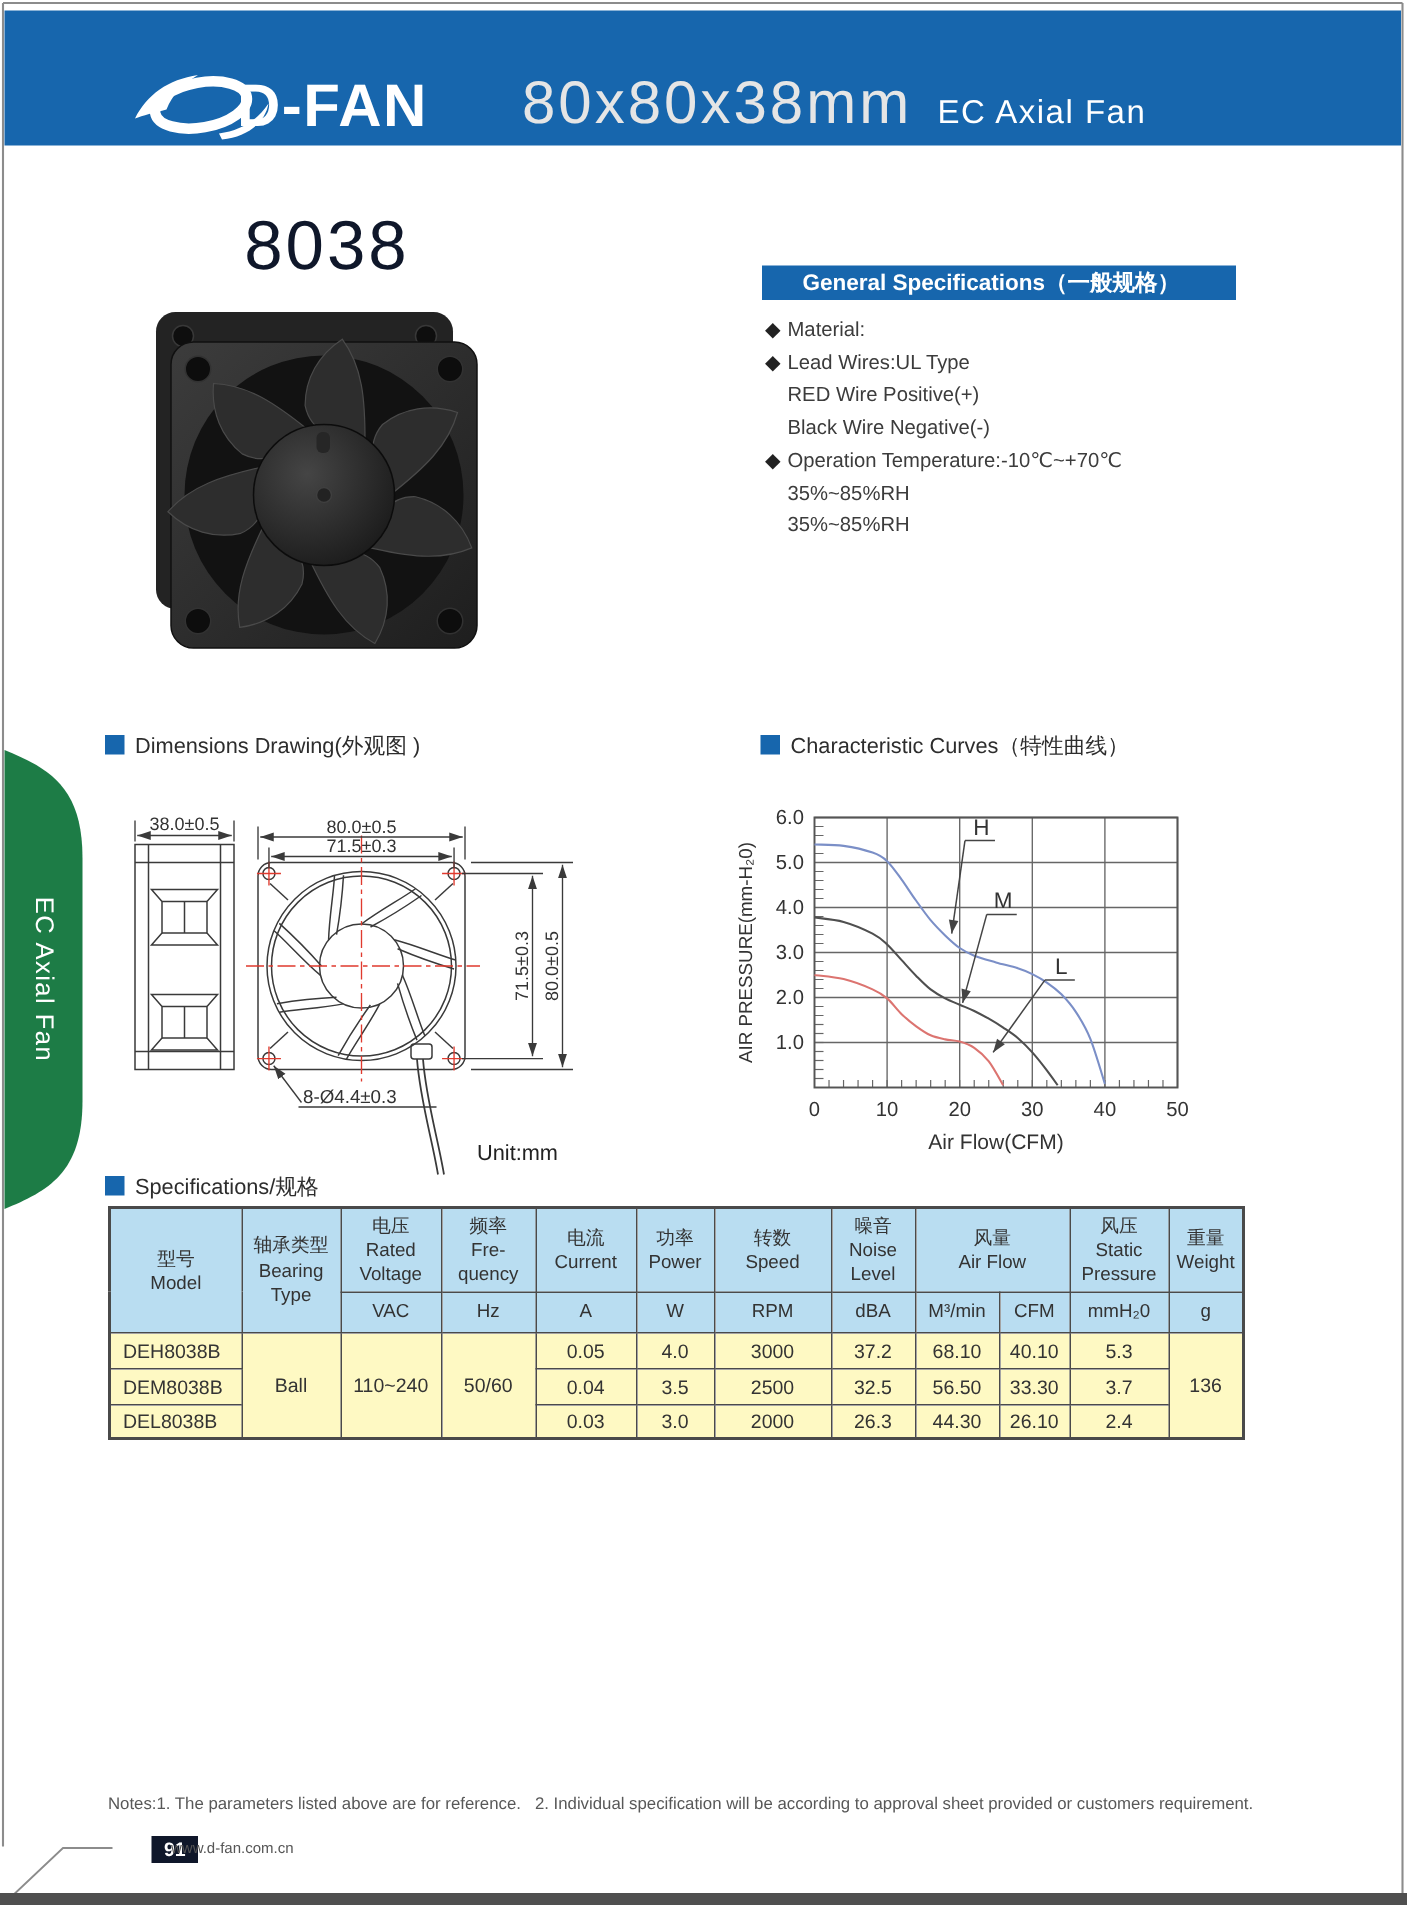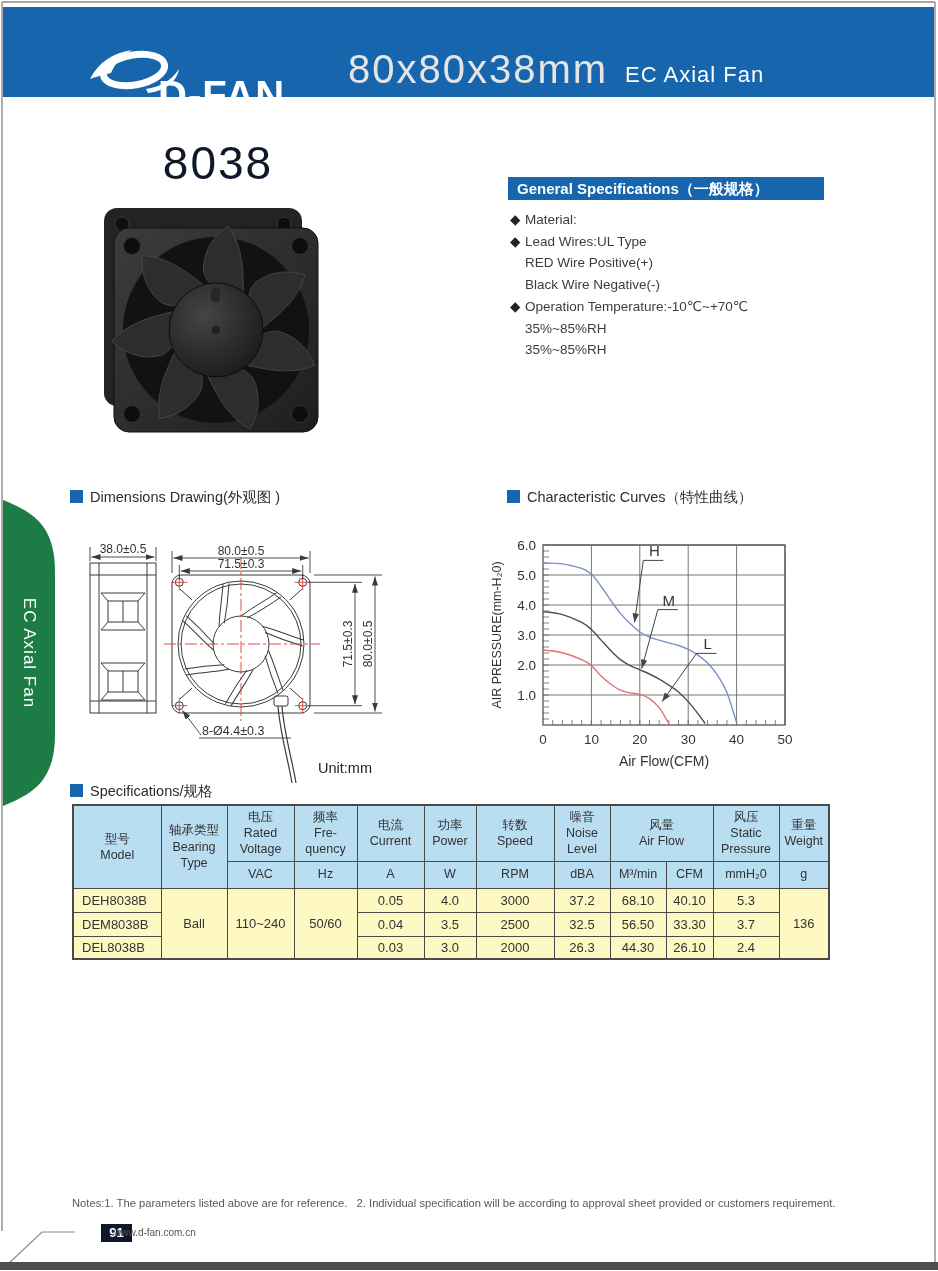--- a/index.html
+++ b/index.html
@@ -3,28 +3,28 @@
 <meta charset="utf-8">
 <style>
   html,body{margin:0;padding:0;}
   body{
     width:938px;height:1271px;position:relative;background:#ffffff;
     font-family:"Liberation Sans","DejaVu Sans",sans-serif;color:#3c3c3c;overflow:hidden;
   }
   .abs{position:absolute;}
   
   .banner{left:3px;top:7px;width:931px;height:90px;background:#1766ad;}
-  .brand{left:155px;top:42px;font-size:40px;font-weight:bold;color:#fff;letter-spacing:1px;margin-top:24px;}
+  .brand{left:155px;top:42px;font-size:40px;font-weight:bold;color:#fff;letter-spacing:1px;}
   .size{left:345px;top:40px;font-size:40px;color:#e5e5e5;letter-spacing:2px;}
   .ptype{left:622px;top:55px;font-size:22px;color:#fff;letter-spacing:1px;}
   
   .model-number{left:118px;top:136px;width:200px;text-align:center;font-size:46px;color:#0f172a;letter-spacing:2px;}
   
   .gs-title{left:508px;top:177px;width:316px;height:23px;background:#1766ad;color:#fff;
-    font-size:15px;font-weight:bold;line-height:23px;padding-left:9px;box-sizing:border-box;}
+    font-size:15px;font-weight:bold;line-height:23px;padding-left:27px;box-sizing:border-box;}
   .gs-list{left:510px;top:209px;width:400px;font-size:13.5px;line-height:21.7px;color:#3c3c3c;}
   .gs-line .diamond{display:inline-block;width:15px;color:#222;}
   
   .sec-bullet{width:13px;height:13px;background:#1766ad;}
   .sec-title{font-size:14.5px;color:#2d2d2d;}
   
   .spec-table{left:72px;top:804px;}
   table{border-collapse:collapse;table-layout:fixed;border:2px solid #4a4a4a;}
   th,td{border:1px solid #4a4a4a;text-align:center;vertical-align:middle;padding:0 2px;
     white-space:pre-line;overflow:hidden;}

